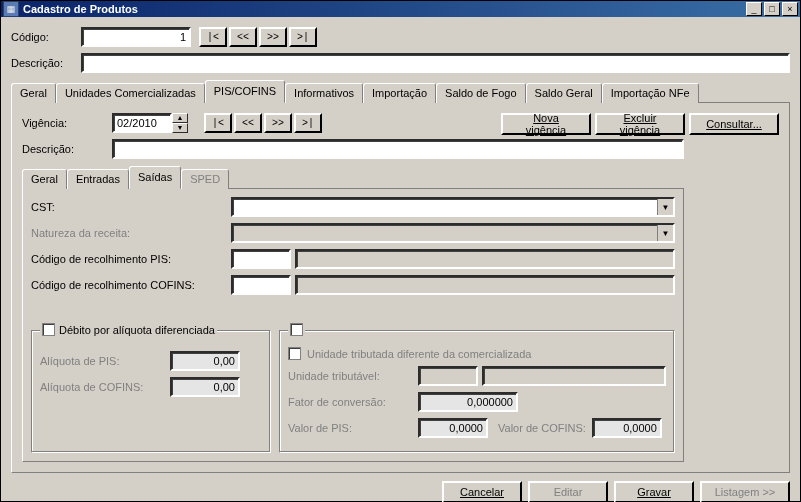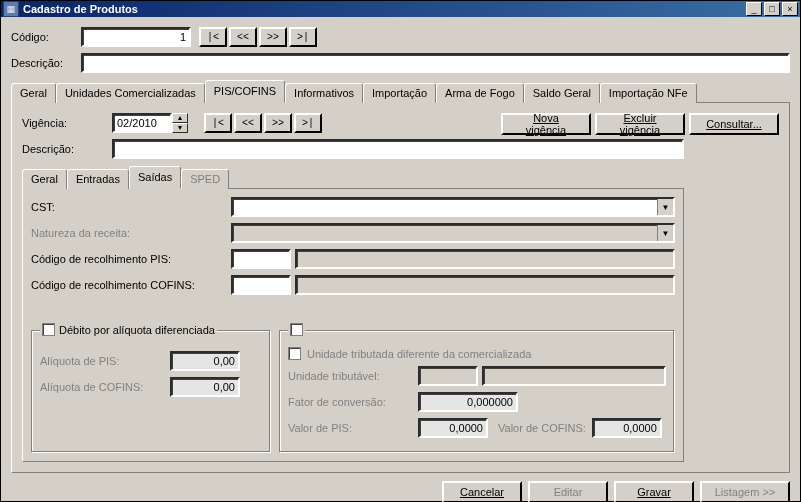--- a/index.html
+++ b/index.html
@@ -83,21 +83,21 @@
       <span class="lbl" style="width:70px">Descrição:</span>
       <input class="sunken" style="flex: 1 1 0%;" value="">
     </div>
 
     <div class="tabstrip" style="margin-top:4px;">
       <div class="tab">Geral</div>
       <div class="tab">Unidades Comercializadas</div>
       <div class="tab active">PIS/COFINS</div>
       <div class="tab">Informativos</div>
       <div class="tab">Importação</div>
-      <div class="tab">Arma de Fogo</div>
+      <div class="tab">Saldo de Fogo</div>
       <div class="tab">Saldo Geral</div>
       <div class="tab">Importação NFe</div>
     </div>
     <div class="tabpanel" style="padding:10px;">
 
       <div style="position:relative; padding-right:95px;">
         <div class="rightbtns">
           <button class="btn" style="width:90px">
               <span style="text-decoration:underline">Nova vigência</span>
             </button>

